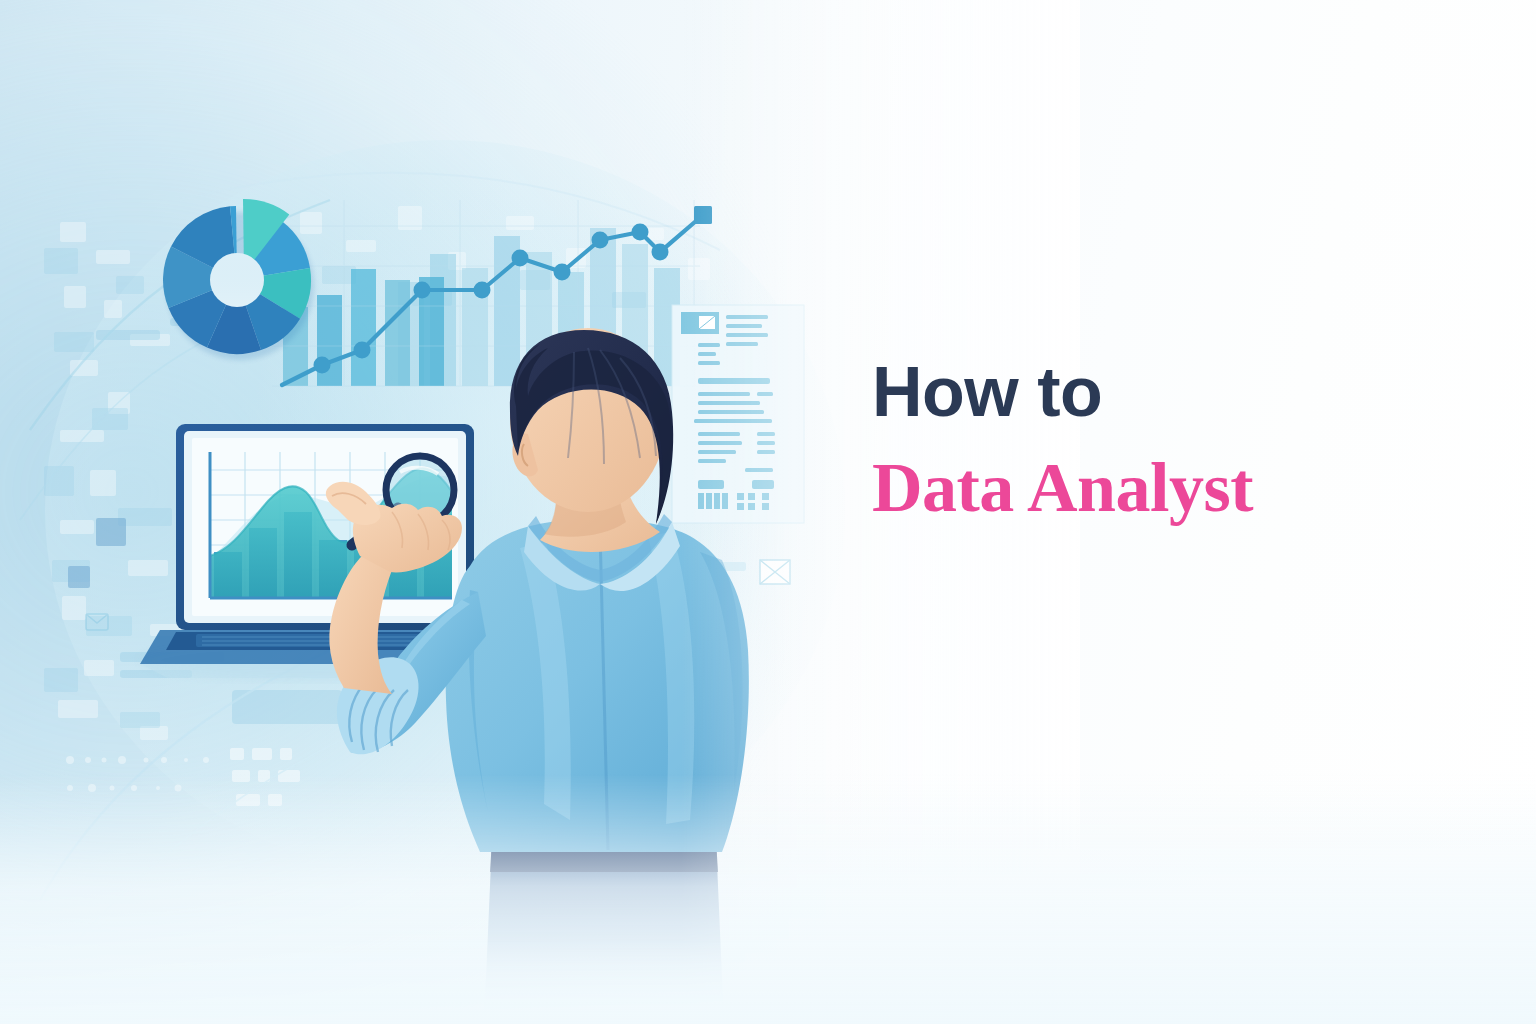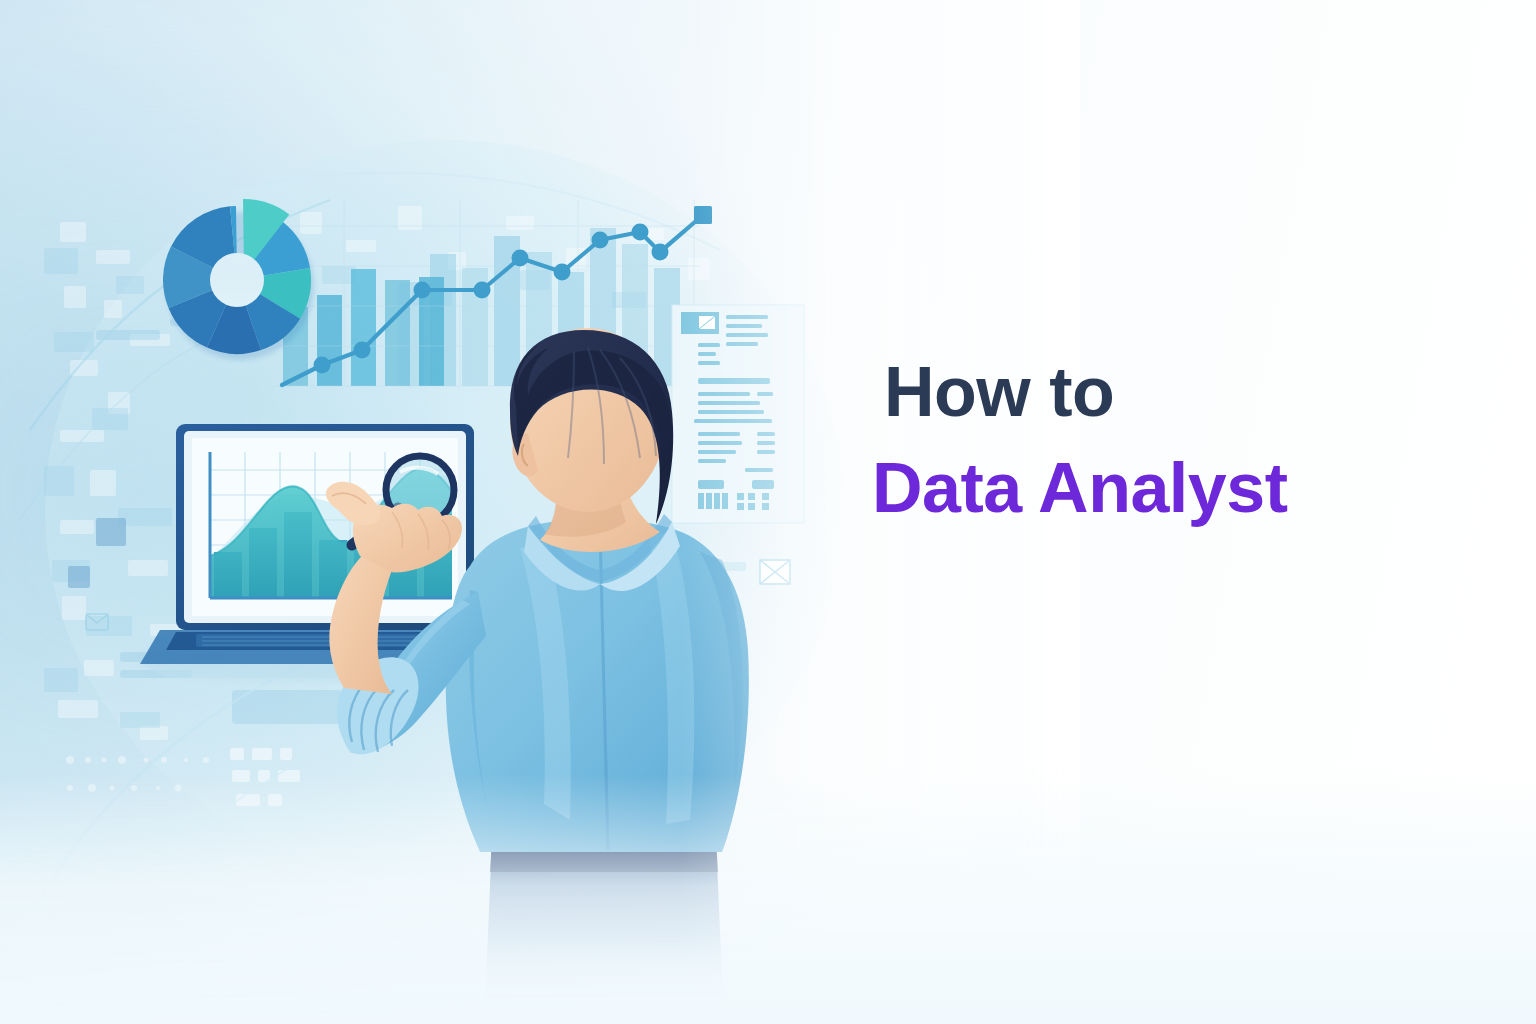--- a/index.html
+++ b/index.html
@@ -50,22 +50,22 @@
   .svg-layer { position:absolute; inset:0; width:1536px; height:1024px; }
 
   
   .title-block {
     position:absolute; left:872px; top:344px; width:560px;
   }
   .title-line {
     font-size:70px; line-height:96px; font-weight:700;
     letter-spacing:-0.5px; white-space:nowrap;
   }
-  .t-dark { color:#2b3a55;margin-left:12px; }
-  .t-accent { color:#6d28d9; }
+  .t-dark { color:#2b3a55; }
+  .t-accent { color:#ec4899;font-family:Liberation Serif, serif; }
 </style>
 </head>
 <body>
 
 <div id="stage">
 
   <div class="bg-base"></div>
   <div class="bg-soft-left"></div>
   <div class="halo"></div>
   <div class="halo2"></div>

